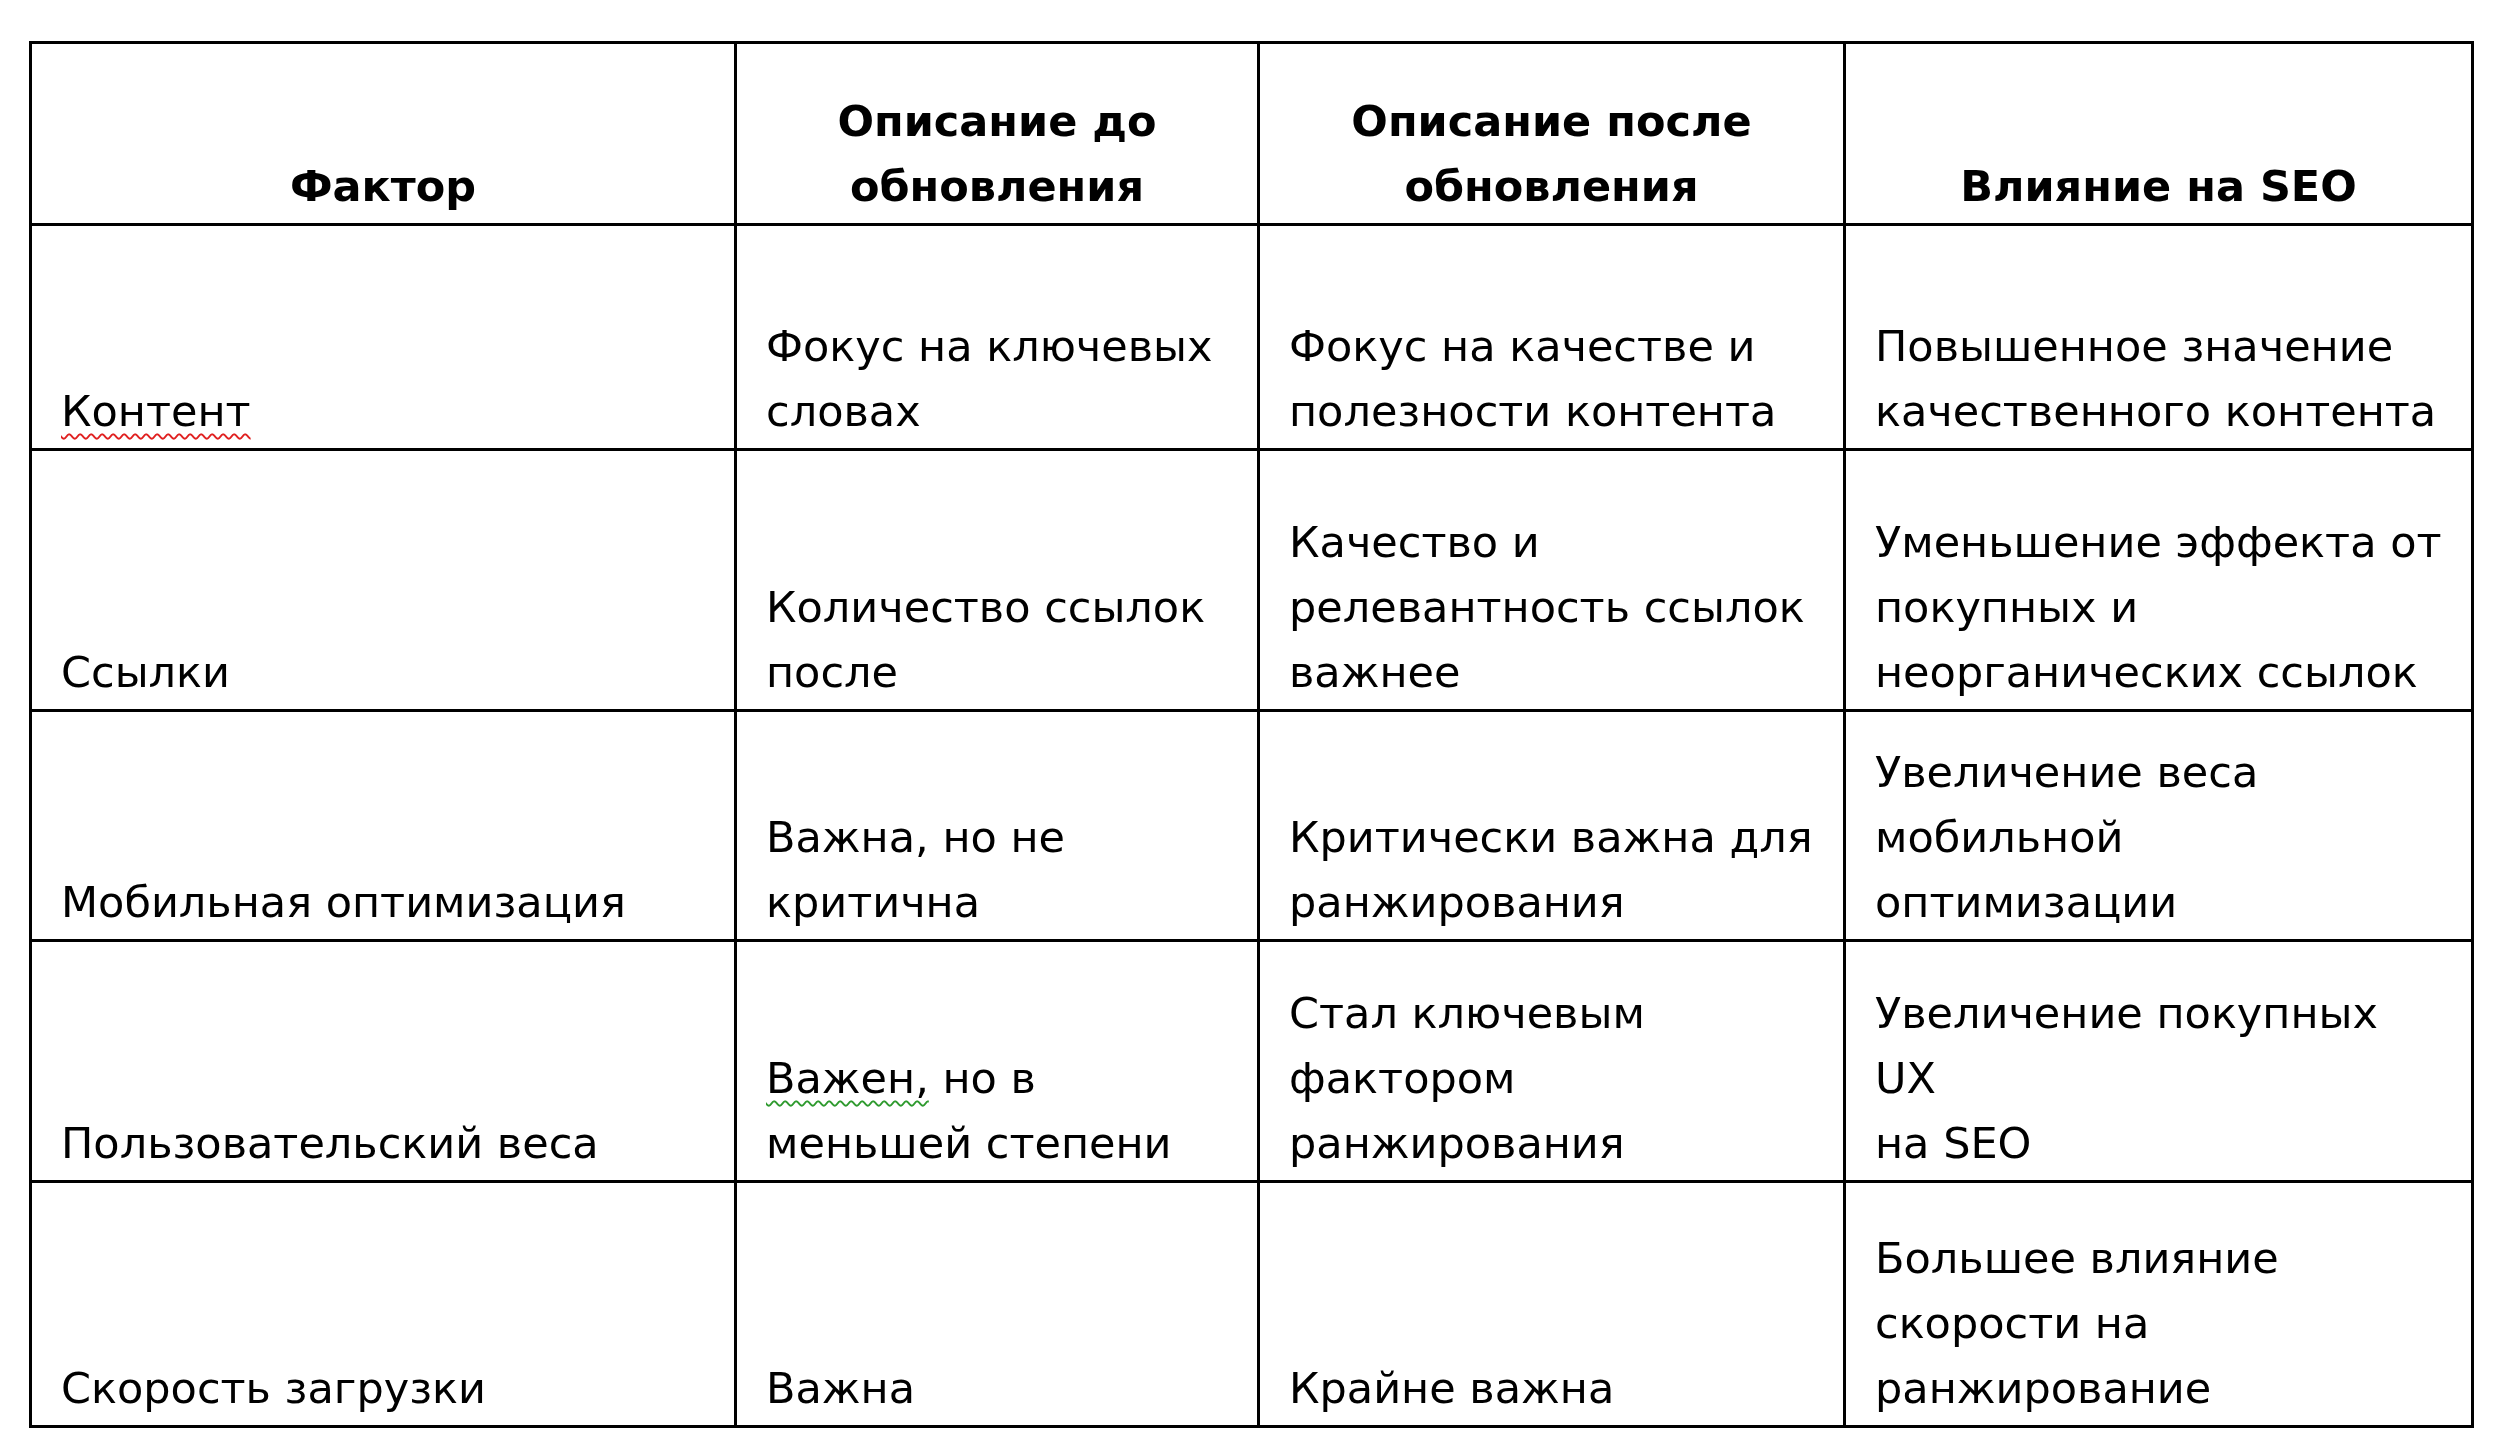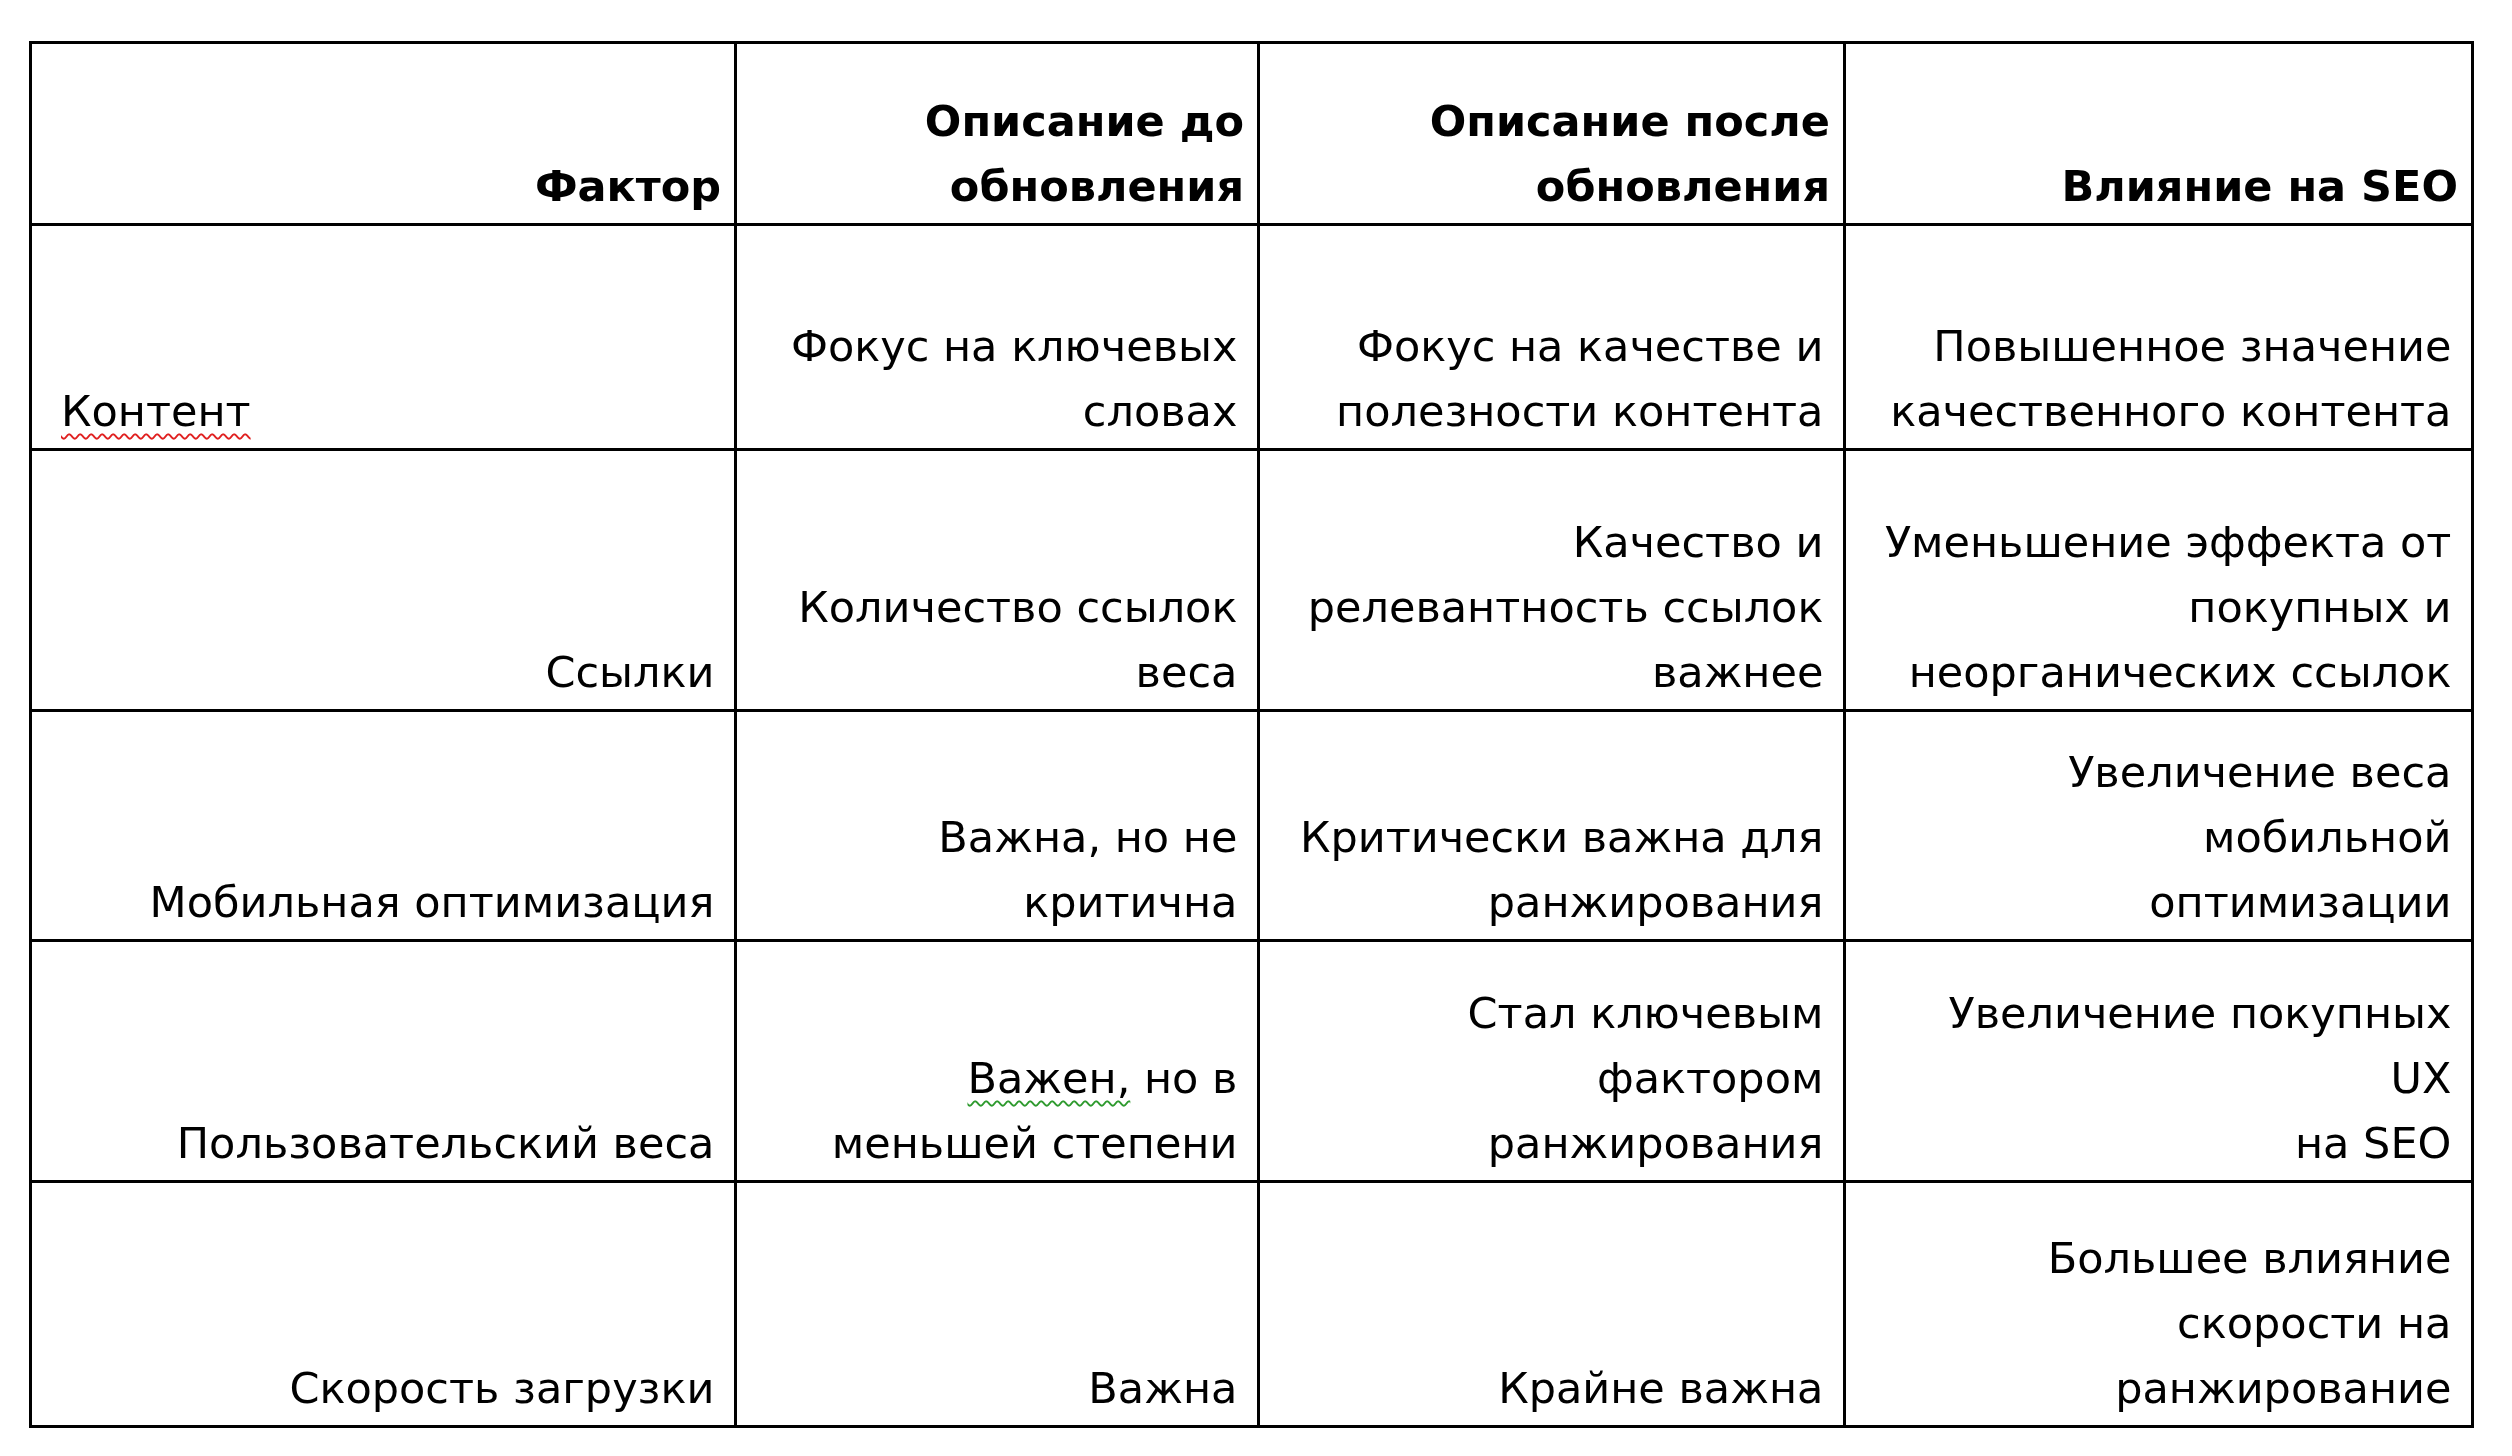--- a/index.html
+++ b/index.html
@@ -52,21 +52,21 @@
       text-decoration: underline wavy #e02020;
       text-decoration-thickness: 2px;
       text-underline-offset: 6.5px;
     }
     .spell-green {
       text-decoration: underline wavy #2e9a2e;
       text-decoration-thickness: 2px;
       text-underline-offset: 6.5px;
       margin-top: 32px;
     }
-    .line { display: block; text-align: right; }
+    .line { display: block; }
   </style>
 </head>
 <body>
 
 <table class="doc-table">
   <colgroup>
     <col class="col-1">
       <col class="col-2">
       <col class="col-3">
       <col class="col-4">
@@ -108,21 +108,21 @@
         <span class="line">качественного контента</span>
       </td>
     </tr>
 
     <tr class="row-2">
       <td>
         <span class="line">Ссылки</span>
       </td>
       <td>
         <span class="line">Количество ссылок</span>
-        <span class="line">веса</span>
+        <span class="line">после</span>
       </td>
       <td>
         <span class="line">Качество и</span>
         <span class="line">релевантность ссылок</span>
         <span class="line">важнее</span>
       </td>
       <td>
         <span class="line">Уменьшение эффекта от</span>
         <span class="line">покупных и</span>
         <span class="line">неорганических ссылок</span>

